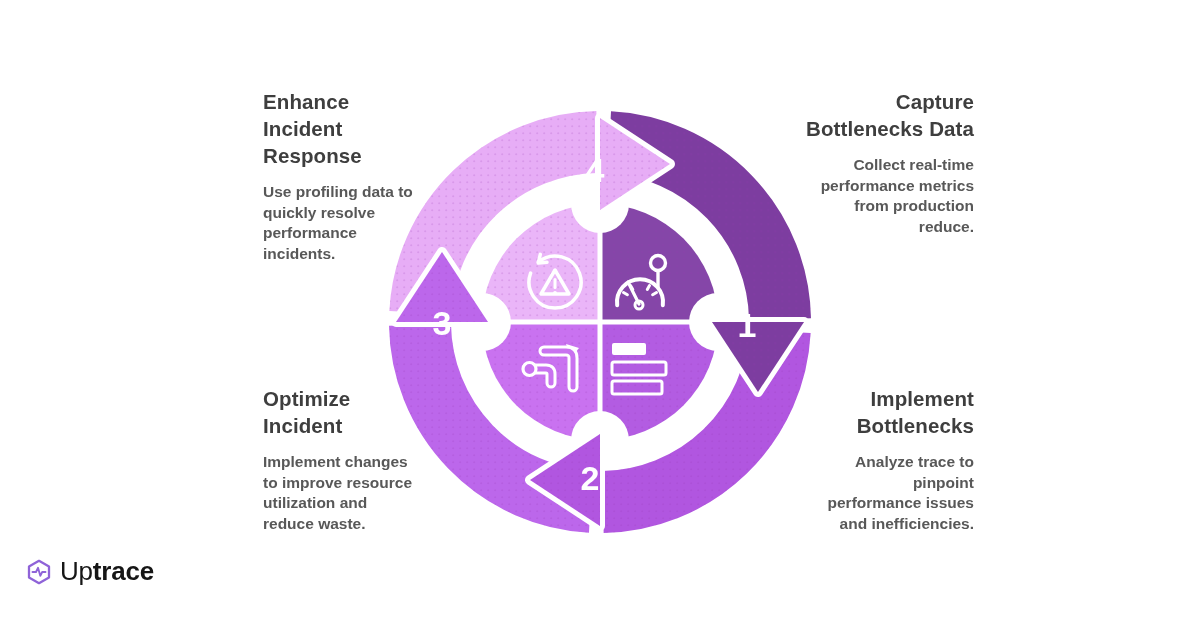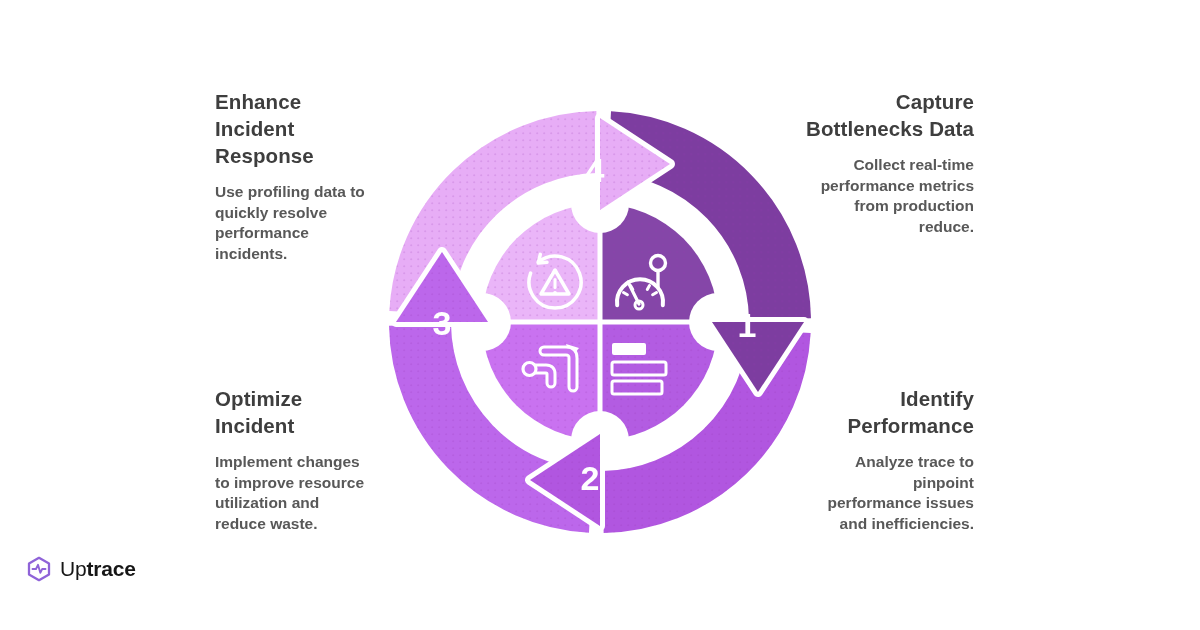--- a/index.html
+++ b/index.html
@@ -1,21 +1,21 @@
 <!DOCTYPE html>
 <html style="--arc1: #7d3da0; --arc2: #b156e0; --arc3: #bc67eb; --arc4: #e7adf6; --quad1: #8546a8; --quad2: #b35ce2; --quad3: #c972f0; --quad4: #eab5f8; --dots: rgba(150,55,180,0.18); --heading: #3e3e3e; --body: #585858; --logo: #8f63d8; --number: #ffffff;"><head>
 <meta charset="utf-8">
 <title>Performance Profiling Cycle</title>
 <style>
   html,body{margin:0;padding:0;}
   body{
     width:1200px;height:630px;position:relative;overflow:hidden;
     background:#ffffff;font-family:"Liberation Sans",sans-serif;
   }
-  .txt{position:absolute;}
+  .txt{position:absolute;margin-left:48px;}
   .txt h3{
     margin:0;font-size:20.5px;line-height:27px;font-weight:700;
     color:var(--heading);letter-spacing:.1px;
   }
   .txt p{
     margin:13px 0 0 0;font-size:15.5px;line-height:20.5px;color:var(--body);font-weight:bold;
   }
   .tl{left:215px;top:88px;width:160px;text-align:left;}
   .tr{right:226px;top:88px;width:176px;text-align:right;}
   .bl{left:215px;top:385px;width:158px;text-align:left;}
@@ -33,21 +33,21 @@
   .bite{fill:#fff;}
   .xline{stroke:#fff;stroke-width:5;}
   .ic{stroke:#fff;fill:none;stroke-linecap:round;stroke-linejoin:round;}
   .num{
     font-family:"Liberation Sans",sans-serif;font-weight:700;font-size:34px;
     fill:var(--number);text-anchor:middle;dominant-baseline:central;
   }
   .dotfill{fill:var(--dots);}
 
   .logo{position:absolute;left:26px;top:556px;display:flex;align-items:center;gap:8px;}
-  .logo-text{font-size:21px;color:#161616;font-weight:400;letter-spacing:-.2px;}
+  .logo-text{font-size:26px;color:#161616;font-weight:400;letter-spacing:-.2px;}
   .logo-text b{font-weight:700;}
 </style>
 </head>
 <body>
 
 <div class="txt tl">
   <h3>Enhance Incident Response</h3>
   <p>Use profiling data to quickly resolve performance incidents.</p>
 </div>
 
@@ -55,21 +55,21 @@
   <h3>Capture Bottlenecks Data</h3>
   <p>Collect real-time performance metrics from production reduce.</p>
 </div>
 
 <div class="txt bl">
   <h3>Optimize Incident</h3>
   <p>Implement changes to improve resource utilization and reduce waste.</p>
 </div>
 
 <div class="txt br">
-  <h3>Identify Performance</h3>
+  <h3>Implement Bottlenecks</h3>
   <p>Analyze trace to pinpoint performance issues and inefficiencies.</p>
 </div>
 
 <svg class="diagram" width="480" height="480" viewBox="0 0 480 480">
   <defs>
     <pattern id="dots" width="7" height="7" patternUnits="userSpaceOnUse">
       <circle cx="2.2" cy="2.2" r="1.05" class="dotfill"></circle>
     </pattern>
   </defs>
 

